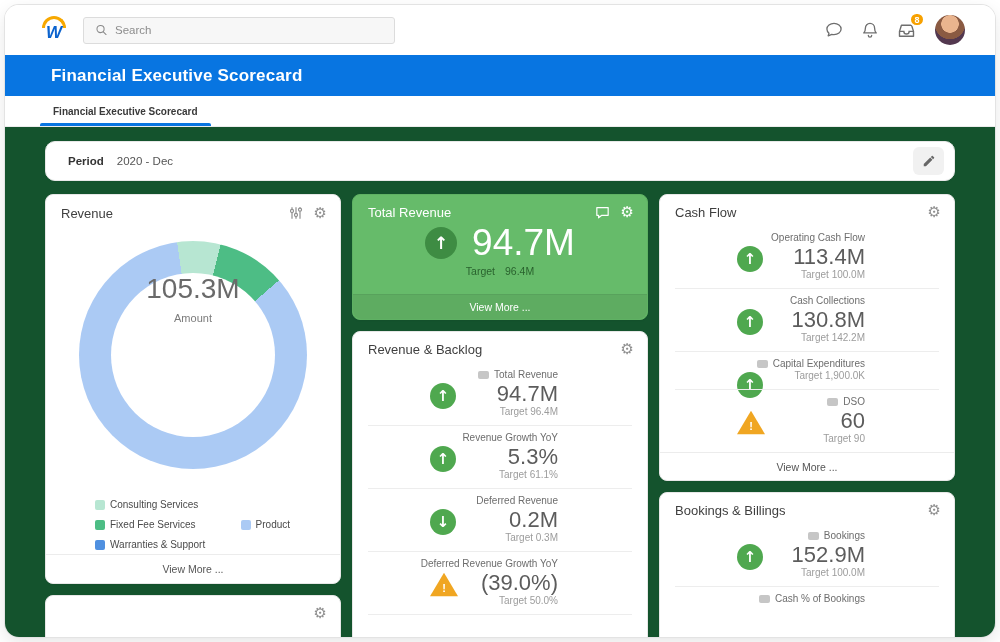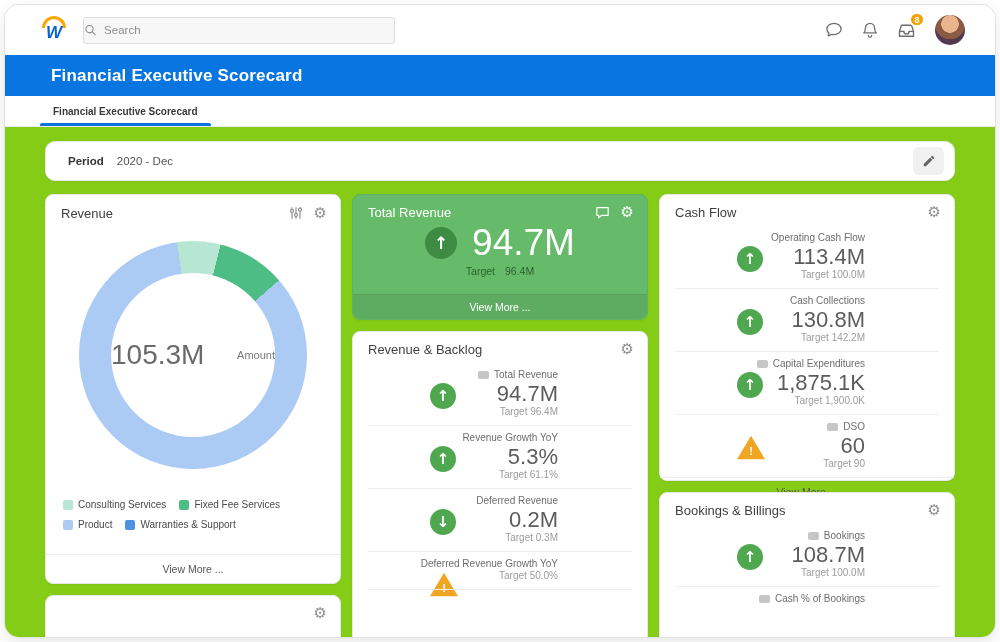--- a/index.html
+++ b/index.html
@@ -10,21 +10,21 @@
          overflow:hidden; display:flex; flex-direction:column; }
 
   
   .topbar { flex:0 0 50px; display:flex; align-items:center; padding:0 30px 0 34px; gap:14px; background:#fff; }
   .logo { position:relative; width:30px; height:32px; flex:0 0 30px; }
   .logo .arc { position:absolute; left:3px; top:2px; width:24px; height:12px;
                border:3.5px solid #f7a800; border-bottom:none; border-radius:13px 13px 0 0; }
   .logo .w { position:absolute; left:0; top:9px; width:30px; text-align:center;
              font-weight:800; font-style:italic; font-size:17px; color:#0b63ce; }
   .search { width:312px; height:27px; background:#f7f7f7; border:1px solid #dcdcdc; border-radius:3px;
-            display:flex; align-items:center; padding:0 0; gap:7px; }
+            display:flex; align-items:center; padding:0 11px; gap:7px; }
   .search input { border:none; outline:none; background:transparent; font-size:11.5px; color:#444;
                   width:100%; font-family:inherit; }
   .search input::placeholder { color:#8d8d8d; }
   .top-icons { margin-left:auto; display:flex; align-items:center; gap:14px; }
   .tbicon { width:22px; height:22px; position:relative; cursor:pointer; display:flex;
             align-items:center; justify-content:center; }
   .badge { position:absolute; top:-7px; right:-8px; min-width:16px; height:15px; border-radius:8px;
            background:#f7a100; color:#fff; font-size:9px; font-weight:700; display:flex;
            align-items:center; justify-content:center; padding:0 3px; border:2px solid #fff; }
   .avatar { width:30px; height:30px; border-radius:50%; margin-left:4px; cursor:pointer;
@@ -33,21 +33,21 @@
   
   .bluebar { flex:0 0 41px; background:#0875e1; display:flex; align-items:center; padding:0 46px; }
   .bluebar .title { color:#fff; font-size:17px; font-weight:700; letter-spacing:.2px; }
   .tabbar { flex:0 0 31px; background:#fff; display:flex; padding:0 46px; border-bottom:1px solid #ececec; }
   .tab { position:relative; display:flex; align-items:center; font-size:10px; font-weight:700;
          color:#3a3a3a; padding:0 2px; cursor:pointer; }
   .tab .underline { position:absolute; left:-11px; right:-11px; bottom:0; height:3px;
                     background:#0875e1; border-radius:2px 2px 0 0; }
 
   
-  .content { flex:1; background:#84cc16; padding:14px 40px 12px; overflow:hidden; }
+  .content { flex:1; background:#14532d; padding:14px 40px 12px; overflow:hidden; }
   .period-bar { height:40px; background:#fff; border:1px solid #e8e8e8; border-radius:10px;
                 display:flex; align-items:center; padding:0 10px 0 22px; box-shadow:0 1px 2px rgba(0,0,0,.03); }
   .period-label { font-size:11.5px; font-weight:700; color:#333; }
   .period-value { font-size:11.5px; color:#555; margin-left:13px; }
   .edit-btn { margin-left:auto; width:31px; height:28px; background:#f1f1f1; border:none; border-radius:6px;
               display:flex; align-items:center; justify-content:center; cursor:pointer; }
 
   .grid { display:grid; grid-template-columns:1fr 1fr 1fr; gap:11px; margin-top:13px; }
   .col { display:flex; flex-direction:column; gap:11px; min-width:0; }
   .card { background:#fff; border:1px solid #e7e7e7; border-radius:8px; position:relative;
@@ -56,25 +56,25 @@
   .card-title { font-size:13px; color:#3f3f3f; }
   .head-icons { display:flex; gap:10px; align-items:center; }
   .gear { font-family:"DejaVu Sans", sans-serif; font-size:15px; color:#8f8f8f; cursor:pointer; line-height:1; }
 
   
   .rev-card { height:390px; display:flex; flex-direction:column; }
   .donut-wrap { display:flex; justify-content:center; margin-top:14px; }
   .donut { width:228px; height:228px; border-radius:50%; position:relative;
            background:conic-gradient(from -8deg, #b7e6d2 0deg 22deg, #4dbd85 22deg 57deg, #abcaf4 57deg 360deg); }
   .donut-hole { position:absolute; inset:32px; background:#fff; border-radius:50%;
-                display:flex; flex-direction:row; align-items:center; justify-content:space-between; gap:7px; }
+                display:flex; flex-direction:column; align-items:center; justify-content:flex-start; gap:7px; }
   .donut-value { font-size:28px; color:#6a6a6a; }
   .donut-label { font-size:11px; color:#7b7b7b; }
   .legend { padding:30px 6px 0 17px; display:flex; flex-wrap:wrap; column-gap:13px; row-gap:9px; }
-  .legend-item { display:flex; align-items:center; gap:5px; font-size:10px; color:#4a4a4a; }
+  .legend-item { display:flex; align-items:center; gap:5px; font-size:10px; color:#4a4a4a;margin-left:32px; }
   .swatch { width:10px; height:10px; border-radius:2px; flex:0 0 10px; }
   .card-footer { margin-top:auto; border-top:1px solid #ececec; height:29px; flex:0 0 29px;
                  display:flex; align-items:center; justify-content:center; font-size:10.5px;
                  color:#565656; cursor:pointer; }
 
   
   .green-card { height:126px; flex:0 0 126px; background:#66bb6a; border-color:#5fb163; overflow:hidden; }
   .gc-head { display:flex; justify-content:space-between; align-items:center; padding:9px 13px 0 15px; }
   .gc-title { font-size:13px; color:#fff; }
   .gc-icons { display:flex; gap:10px; align-items:center; }
@@ -282,20 +282,21 @@
             </div>
             <span class="status circle">↓</span>
             <div class="kpi-value">0.2M</div>
             <div class="kpi-target">Target 0.3M</div>
           </div>
           <div class="kpi">
             <div class="kpi-label">
               <span>Deferred Revenue Growth YoY</span>
             </div>
             <span class="status warn">!</span>
+            <div class="kpi-value">(39.0%)</div>
             <div class="kpi-target">Target 50.0%</div>
           </div>
           <div class="kpi"></div>
         </div>
       </div>
 
       <div class="col">
 
         <div class="card cf-card">
           <div class="card-head">
@@ -319,21 +320,20 @@
             <span class="status circle">↑</span>
             <div class="kpi-value">130.8M</div>
             <div class="kpi-target">Target 142.2M</div>
           </div>
           <div class="kpi">
             <div class="kpi-label">
               <span class="mini-icon"></span>
               <span>Capital Expenditures</span>
             </div>
             <span class="status circle">↑</span>
-            <div class="kpi-value">1,875.1K</div>
             <div class="kpi-target">Target 1,900.0K</div>
           </div>
           <div class="kpi">
             <div class="kpi-label">
               <span class="mini-icon"></span>
               <span>DSO</span>
             </div>
             <span class="status warn">!</span>
             <div class="kpi-value">60</div>
             <div class="kpi-target">Target 90</div>
@@ -347,21 +347,21 @@
             <span class="head-icons">
                 <span class="gear">⚙</span>
               </span>
           </div>
           <div class="kpi">
             <div class="kpi-label">
               <span class="mini-icon"></span>
               <span>Bookings</span>
             </div>
             <span class="status circle">↑</span>
-            <div class="kpi-value">108.7M</div>
+            <div class="kpi-value">152.9M</div>
             <div class="kpi-target">Target 100.0M</div>
           </div>
           <div class="kpi">
             <div class="kpi-label">
               <span class="mini-icon"></span>
               <span>Cash % of Bookings</span>
             </div>
           </div>
         </div>
       </div>

